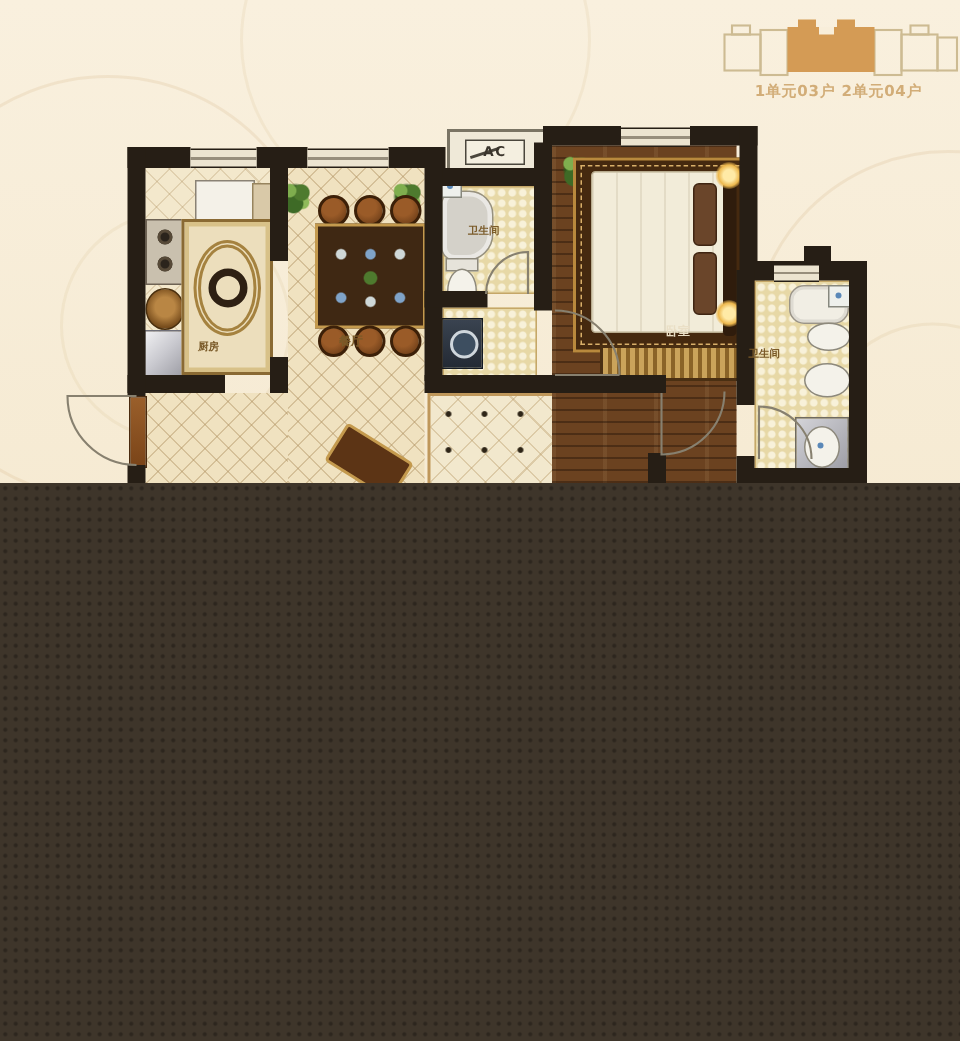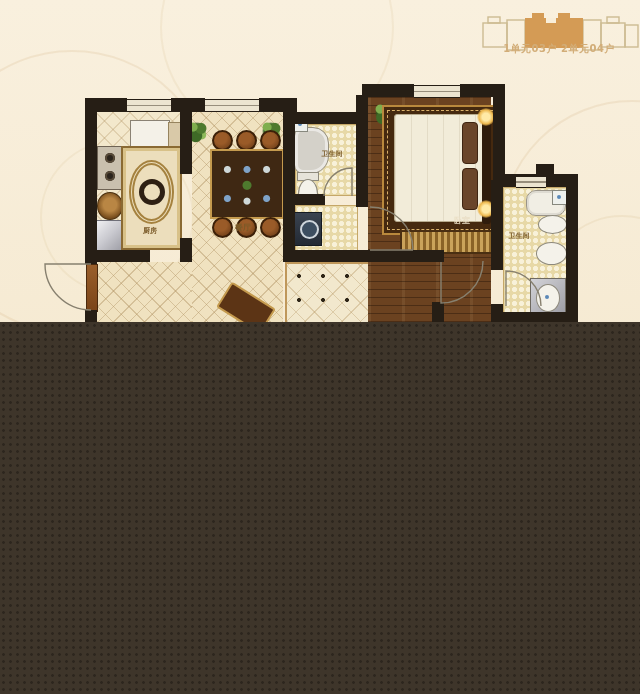--- a/index.html
+++ b/index.html
@@ -38,21 +38,21 @@
           background-image:linear-gradient(to bottom, transparent 42%, #978e7c 42% 58%, transparent 58%);}
   
   .ac-platform{background:#efe9d8;border:2px solid #7a7464;z-index:2;}
   .ac-inner{position:absolute;left:10px;top:5px;width:38px;height:15px;border:1.5px solid #4a463c;
             background:#f4efe0;display:flex;align-items:center;justify-content:center;}
   .ac-inner .diag{position:absolute;left:2px;top:7px;width:20px;height:1.5px;background:#4a463c;
                   transform:rotate(-18deg);}
   .ac-label{font-size:9px;font-weight:bold;color:#3a352c;letter-spacing:1px;position:relative;z-index:1;}
   
   .furn{z-index:2;position:absolute;}
-  .room-label{z-index:4;position:absolute;text-align:center;font-weight:600;}
+  .room-label{z-index:4;position:absolute;font-weight:600;}
   .lbl-gold{color:#7a5a28;}
   
   .counter{background:#f4f1e8;border:1px solid #8a8274;}
   .shelf{background:#d9c9a8;border:1px solid #97845e;}
   .stove{background:#c9c0ae;border:1px solid #6e6354;}
   .burner{position:absolute;width:10px;height:10px;border-radius:50%;background:#2b241c;
           box-shadow:inset 0 0 0 2px #574a38;}
   .basket{background:radial-gradient(circle at 50% 45%, #b98644 0 35%, #7a4f1e 70%, #5d3a13 100%);
           border-radius:50%;border:1px solid #4a2f0e;}
   .fridge{background:linear-gradient(135deg,#f0f0f2 0%,#c9c9cf 45%,#94949c 100%);border:1px solid #6f6f78;}
@@ -137,21 +137,21 @@
         <rect x="143" y="17" width="13" height="22"></rect>
       </g>
       <g fill="#d49b55" stroke="none">
         <rect x="43" y="10" width="58" height="30"></rect>
         <rect x="50" y="5" width="12" height="6"></rect>
         <rect x="76" y="5" width="12" height="6"></rect>
       </g>
       <rect x="64" y="10" width="10" height="5" fill="#f8eeda"></rect>
     </svg>
   </div>
-  <div class="abs legend-text" style="left:478px;top:42px;width:162px;">1单元03户 2单元04户</div>
+  <div class="abs legend-text" style="left:478px;top:54px;width:162px;">1单元03户 2单元04户</div>
 
   <div class="abs floor-kitchen" style="left:97px;top:112px;width:83px;height:138px;"></div>
   <div class="abs floor-tile" style="left:192px;top:110px;width:91px;height:212px;"></div>
   <div class="abs floor-tile" style="left:97px;top:262px;width:95px;height:60px;"></div>
   <div class="abs floor-checker" style="left:295px;top:124px;width:61px;height:70px;"></div>
   <div class="abs floor-checker" style="left:295px;top:205px;width:61px;height:45px;"></div>
   <div class="abs floor-corridor" style="left:285px;top:262px;width:147px;height:58px;"></div>
   <div class="abs floor-wood" style="left:368px;top:97px;width:123px;height:225px;"></div>
   <div class="abs floor-checker" style="left:503px;top:187px;width:63px;height:135px;"></div>
 
@@ -233,20 +233,26 @@
   <div class="abs wall" style="left:283px;top:108px;width:12px;height:146px;"></div>
   <div class="abs wall" style="left:283px;top:194px;width:42px;height:11px;"></div>
   <div class="abs wall" style="left:283px;top:250px;width:161px;height:12px;"></div>
   <div class="abs wall" style="left:432px;top:302px;width:12px;height:22px;"></div>
   <div class="abs wall" style="left:180px;top:110px;width:12px;height:64px;"></div>
   <div class="abs wall" style="left:180px;top:238px;width:12px;height:24px;"></div>
   <div class="abs wall" style="left:85px;top:250px;width:65px;height:12px;"></div>
   <div class="abs wall" style="left:85px;top:98px;width:12px;height:166px;"></div>
   <div class="abs wall" style="left:85px;top:310px;width:12px;height:14px;"></div>
 
+  <div class="abs ac-platform" style="left:298px;top:86px;width:64px;height:28px;">
+    <div class="ac-inner">
+      <span class="diag"></span>
+      <span class="ac-label">AC</span>
+    </div>
+  </div>
 
   <svg class="arcs" width="640" height="694" viewBox="0 0 640 694">
     <g fill="none" stroke="#87806f" stroke-width="1.4">
       <path d="M91,264 L45,264 A46,46 0 0 0 91,310"></path>
       <path d="M352,196 L352,168 A28,28 0 0 0 324,196"></path>
       <path d="M370,250 L413,250 M370,207 A43,43 0 0 1 413,250"></path>
       <path d="M441,262 L441,303 A42,42 0 0 0 483,261"></path>
       <path d="M506,306 L506,271 A35,35 0 0 1 541,306"></path>
     </g>
   </svg>

